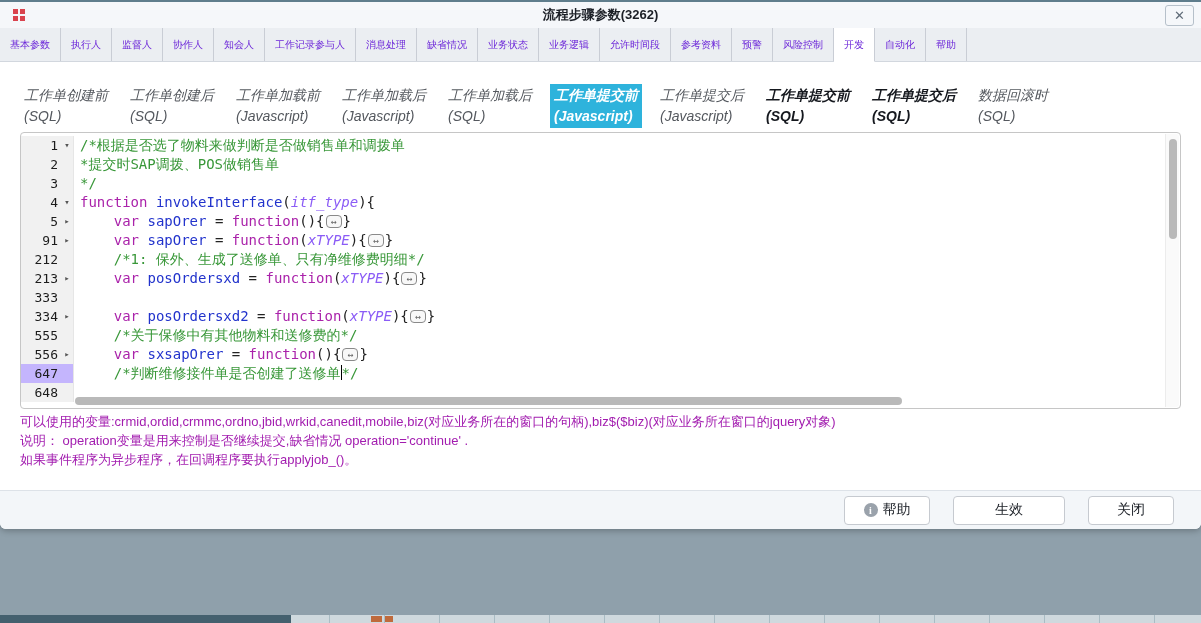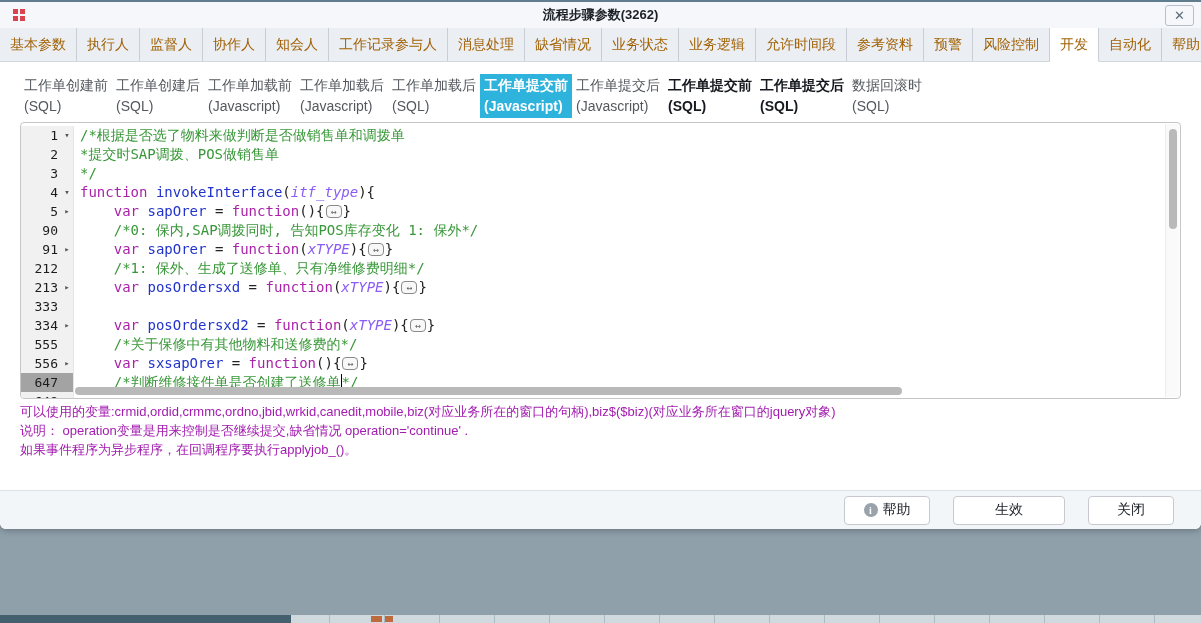--- a/index.html
+++ b/index.html
@@ -21,42 +21,42 @@
   
   .titlebar { height:26px; background:#f5f7fa; position:relative; display:flex; align-items:center; flex:none; }
   .grid-icon { width:5px; height:5px; background:#d9434e; box-shadow:7px 0 #d9434e, 0 7px #d9434e, 7px 7px #d9434e;
     margin:-7px 0 0 13px; }
   .win-title { position:absolute; left:0; right:0; text-align:center; font-size:13px; font-weight:bold; color:#1b1f26; }
   .close-btn { position:absolute; right:7px; top:3px; width:29px; height:21px; border:1px solid #b6c0ca;
     border-radius:3px; color:#5f6b78; font-size:13px; line-height:19px; text-align:center; background:#f5f7fa; cursor:pointer; }
 
   
   .tabbar { height:34px; background:#ebeef2; border-bottom:1px solid #d2d7de; display:flex; flex:none; }
-  .tab { padding:0 10px; line-height:33px; font-size:14px; color:#a16207; border-right:1px solid #c9cdd5;
+  .tab { padding:0 10px; line-height:33px; font-size:10px; color:#6d28d9; border-right:1px solid #c9cdd5;
     white-space:nowrap; cursor:pointer; }
   .tab.selected { background:#fff; margin-bottom:-1px; border-bottom:1px solid #fff; }
 
   
   .content { flex:1; background:#fff; padding:0 20px; overflow:hidden; }
 
-  .subtabs { display:flex; gap:0; margin-top:12px; align-items:flex-start; }
+  .subtabs { display:flex; gap:14px; margin-top:22px; align-items:flex-start;font-style:italic; }
   .subtab { font-size:14px; line-height:21px; color:#54585e; cursor:pointer; padding:1px 4px; white-space:nowrap; }
   .subtab .lang { display:block; }
   .subtab.bold { color:#15181e; font-weight:bold; }
   .subtab.selected { background:#2eb3dc; color:#fff; font-weight:bold; }
 
   
   .editor { position:relative; margin-top:4px; height:277px; border:1px solid #c6c6c6; border-radius:4px;
     background:#fff; overflow:hidden; font-family:"DejaVu Sans Mono",monospace; font-size:14px; cursor:text; }
   .code-rows { position:absolute; top:0; left:0; right:15px; bottom:0; padding-top:3px; overflow:hidden; }
   .line { display:flex; height:19px; line-height:19px; }
   .gutter { width:40px; flex:none; text-align:right; padding-right:3px; background:#f1f1f1; color:#1c1c1c; font-size:13px; }
   .fold-col { width:13px; flex:none; background:#f1f1f1; border-right:1px solid #e6e6e6;
     font-size:9px; color:#555; text-align:center; cursor:pointer; }
-  .line.active .gutter, .line.active .fold-col { background:#a3a3a3; }
+  .line.active .gutter, .line.active .fold-col { background:#c4b5fd; }
   .code { flex:1; white-space:pre; padding-left:6px; color:#222; }
   .t-pl { color:#222; }
   .t-cm { color:#389738; }
   .t-kw { color:#aa22aa; }
   .t-def { color:#2233cc; }
   .t-arg { color:#8b5cf6; font-style:italic; }
   .t-fold { display:inline-block; border:1px solid #8a8a8a; border-radius:4px; background:#f8f8f8; color:#666;
     font-size:10px; line-height:11px; padding:0 4px; margin:0 1px; vertical-align:1px; cursor:pointer; }
   .t-cursor { display:inline-block; width:1px; height:15px; background:#000; vertical-align:-2px; }
 
@@ -154,25 +154,20 @@
               <div class="gutter">4</div>
               <div class="fold-col">▾</div>
               <div class="code"><span class="t-kw">function</span><span class="t-pl"> </span><span class="t-def">invokeInterface</span><span class="t-pl">(</span><span class="t-arg">itf_type</span><span class="t-pl">){</span></div>
             </div>
             <div class="line">
               <div class="gutter">5</div>
               <div class="fold-col">▸</div>
               <div class="code"><span class="t-pl">    </span><span class="t-kw">var</span><span class="t-pl"> </span><span class="t-def">sapOrer</span><span class="t-pl"> = </span><span class="t-kw">function</span><span class="t-pl">(){</span><span class="t-fold">↔</span><span class="t-pl">}</span></div>
             </div>
             <div class="line">
-              <div class="gutter">90</div>
-              <div class="fold-col"></div>
-              <div class="code"><span class="t-pl">    </span><span class="t-cm">/*0: 保内,SAP调拨同时, 告知POS库存变化 1: 保外*/</span></div>
-            </div>
-            <div class="line">
               <div class="gutter">91</div>
               <div class="fold-col">▸</div>
               <div class="code"><span class="t-pl">    </span><span class="t-kw">var</span><span class="t-pl"> </span><span class="t-def">sapOrer</span><span class="t-pl"> = </span><span class="t-kw">function</span><span class="t-pl">(</span><span class="t-arg">xTYPE</span><span class="t-pl">){</span><span class="t-fold">↔</span><span class="t-pl">}</span></div>
             </div>
             <div class="line">
               <div class="gutter">212</div>
               <div class="fold-col"></div>
               <div class="code"><span class="t-pl">    </span><span class="t-cm">/*1: 保外、生成了送修单、只有净维修费明细*/</span></div>
             </div>
             <div class="line">

